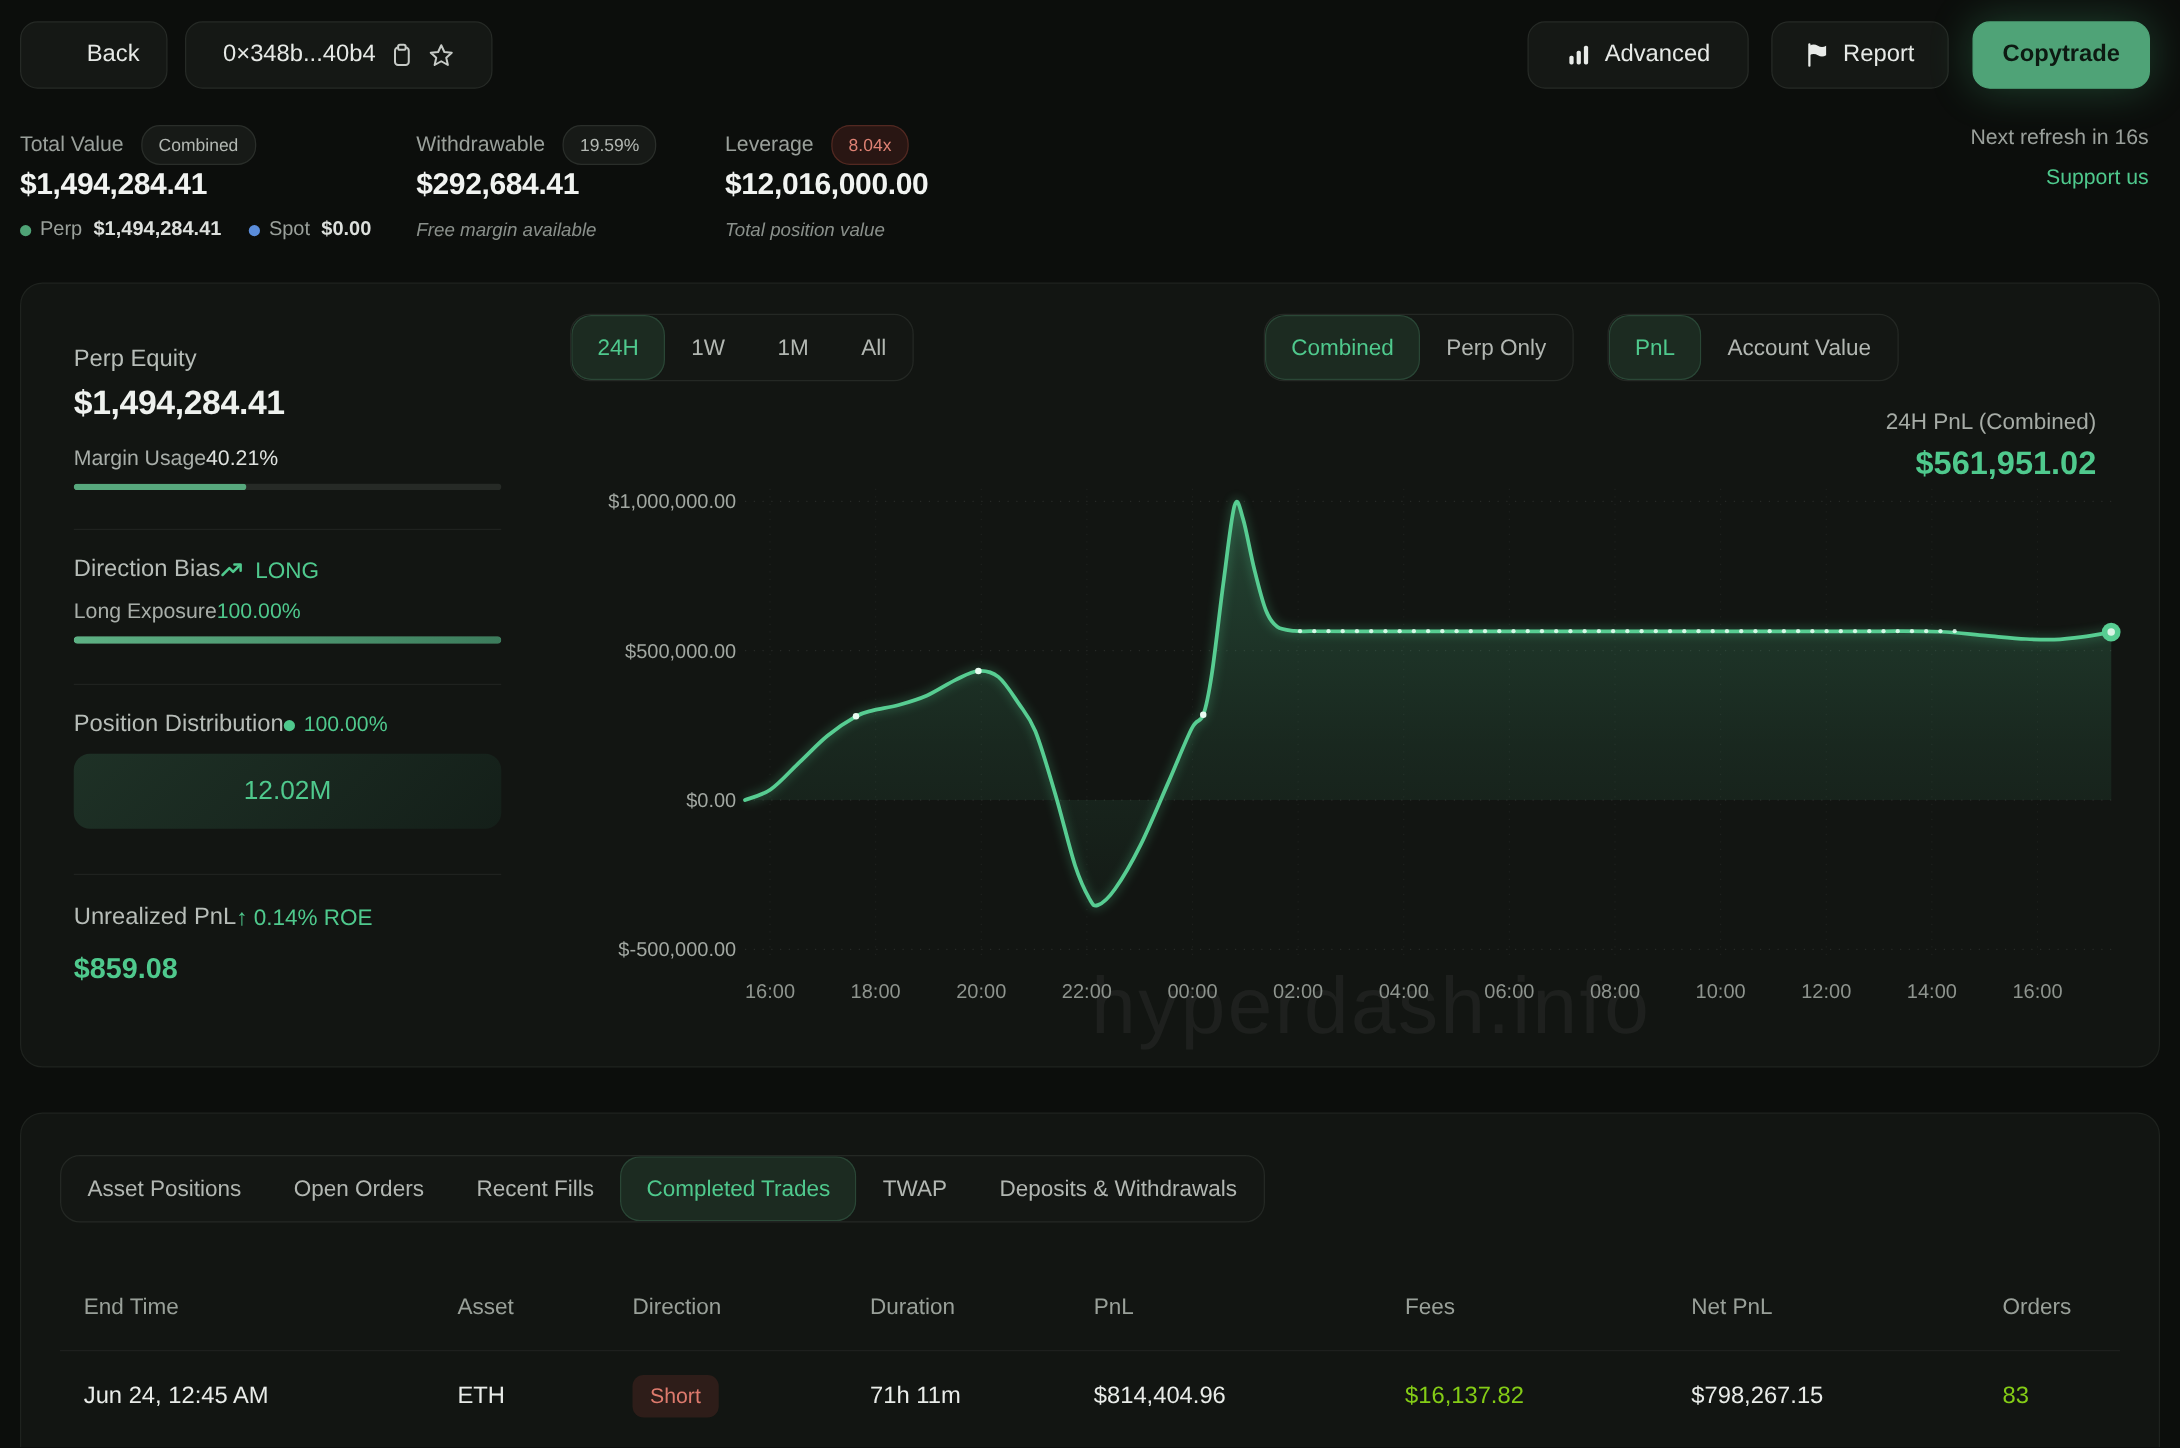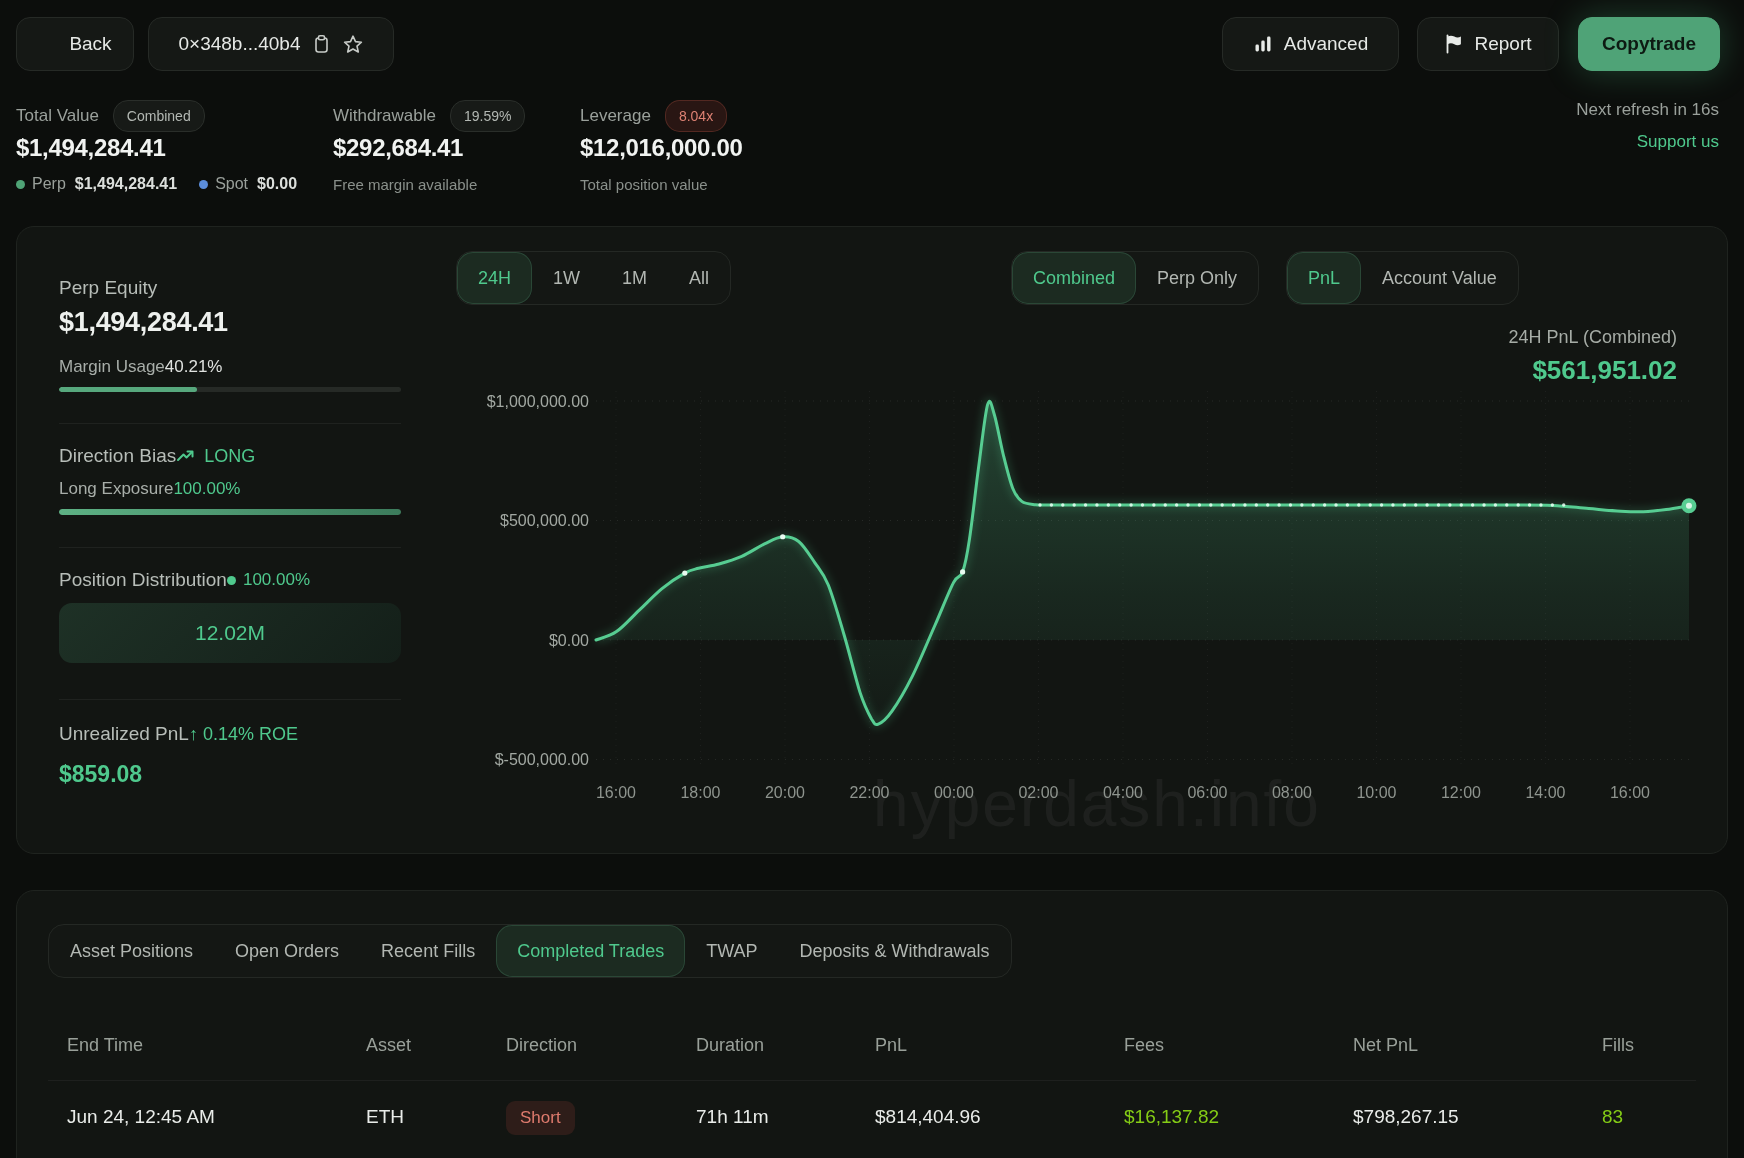--- a/index.html
+++ b/index.html
@@ -6,21 +6,21 @@
   .page{position:relative;width:1744px;height:1158px;background:#0c0e0c;overflow:hidden;
         font-family:"Liberation Sans",sans-serif;color:#eef1ee;}
   .pill-btn{position:absolute;top:17px;height:54px;border-radius:14px;background:#151815;
         border:1px solid #262a26;display:flex;align-items:center;justify-content:center;gap:11px;
         font-size:19px;color:#e6e9e6;padding:0 22px;box-sizing:border-box;cursor:pointer;}
   .label{font-size:17px;color:#9aa09b;}
   .badge{display:inline-flex;align-items:center;height:30px;padding:0 13px;border-radius:15px;
         background:#171a17;border:1px solid #2a2e2a;font-size:14px;color:#b3b8b3;}
   .badge.red{background:rgba(190,70,58,0.16);border:1px solid rgba(210,95,80,0.25);color:#dd8173;}
   .big-val{font-size:24px;font-weight:700;letter-spacing:-0.3px;color:#f1f3f1;}
-  .sub{font-size:15px;color:#8a908b;}
+  .sub{font-size:15px;color:#8a908b;font-style:italic;}
   .dot{display:inline-block;width:9px;height:9px;border-radius:50%;margin-right:7px;}
   .card{position:absolute;left:16px;width:1712px;background:#121512;border:1px solid #1f231f;
         border-radius:18px;box-sizing:border-box;}
   .divider{position:absolute;left:42px;width:342px;height:1px;background:rgba(255,255,255,0.06);}
   .row-line{position:absolute;left:42px;width:342px;display:flex;justify-content:flex-start;align-items:center;}
   .bar{position:absolute;left:42px;width:342px;height:5px;border-radius:3px;background:#262a26;overflow:hidden;}
   .bar>div{height:100%;border-radius:3px;}
   .seg-group{position:absolute;top:24px;height:54px;display:flex;align-items:stretch;background:#141714;
         border:1px solid #242824;border-radius:16px;box-sizing:border-box;overflow:hidden;}
   .seg{display:flex;align-items:center;padding:0 21px;font-size:18px;color:#b2b7b2;cursor:pointer;}
@@ -334,21 +334,21 @@
         </div>
     </div>
 
     <div class="th c1">End Time</div>
     <div class="th c2">Asset</div>
     <div class="th c3">Direction</div>
     <div class="th c4">Duration</div>
     <div class="th c5">PnL</div>
     <div class="th c6">Fees</div>
     <div class="th c7">Net PnL</div>
-    <div class="th c8">Fills</div>
+    <div class="th c8">Orders</div>
 
     <div style="position:absolute;left:31px;right:31px;top:189px;height:1px;background:rgba(255,255,255,0.05);"></div>
 
     <div>
       <div class="td c1">Jun 24, 12:45 AM</div>
       <div class="td c2">ETH</div>
       <div class="td c3"><span class="short-badge">Short</span></div>
       <div class="td c4">71h 11m</div>
       <div class="td c5 green">$814,404.96</div>
       <div class="td c6 dim">$16,137.82</div>

